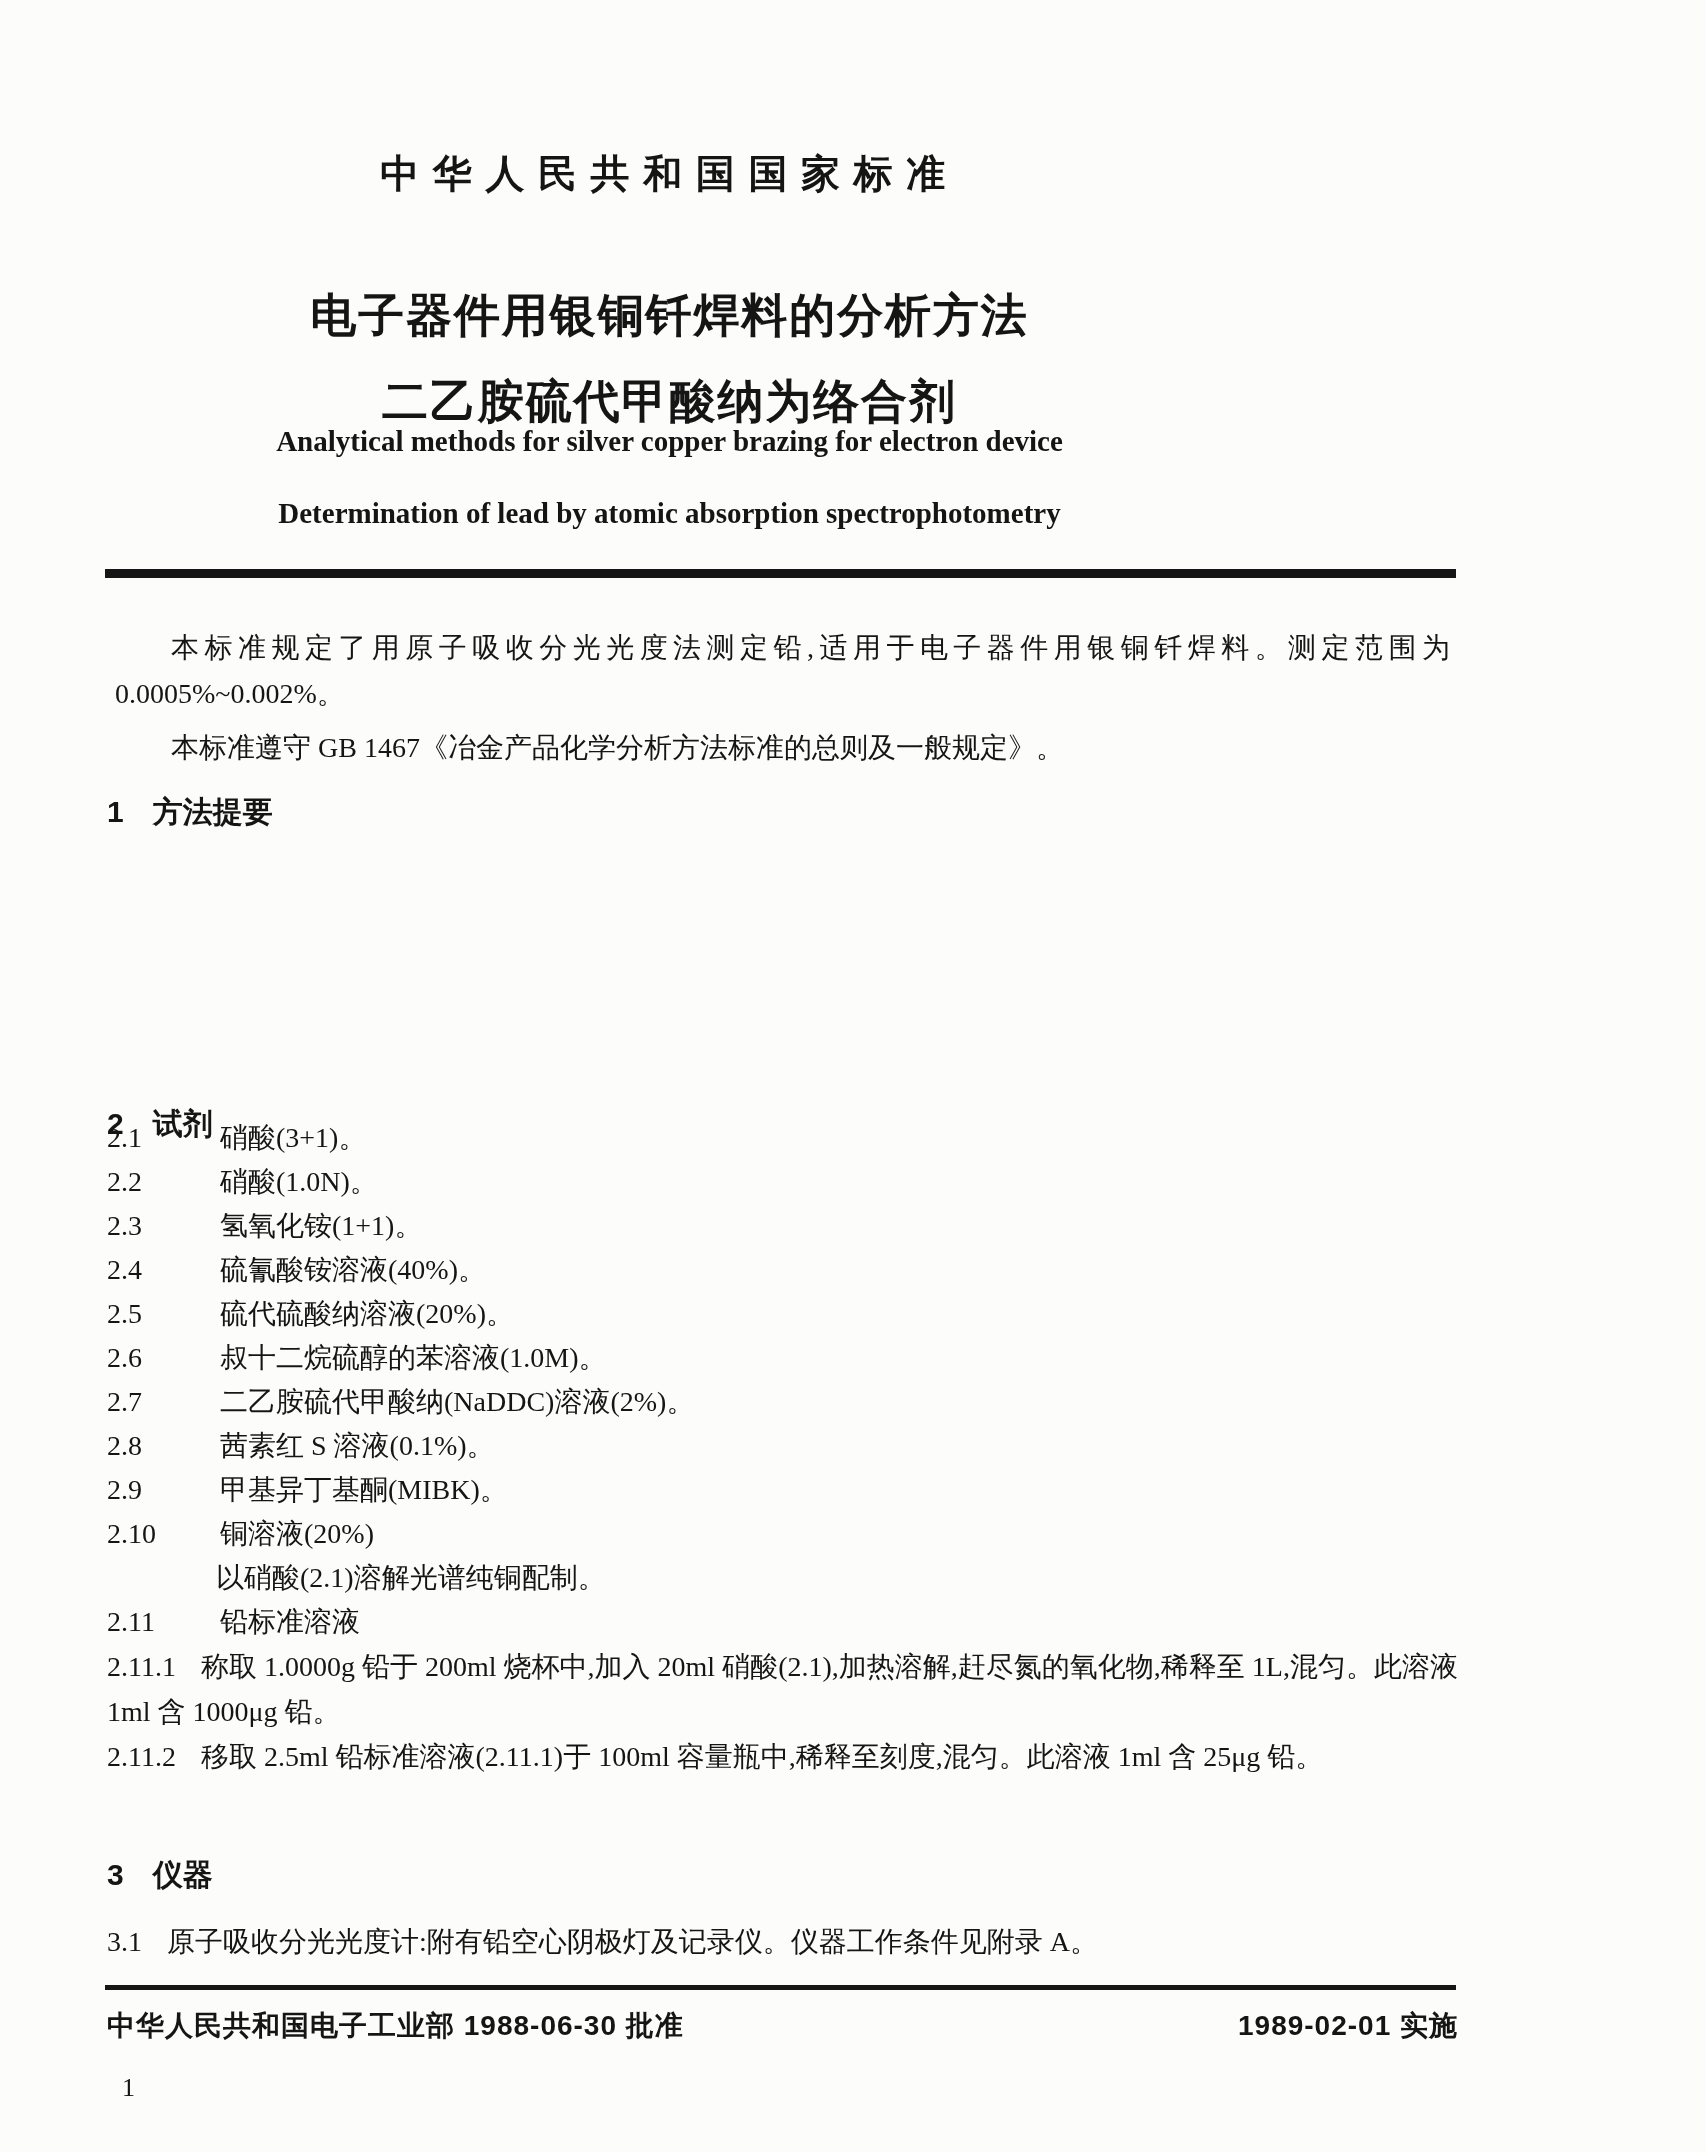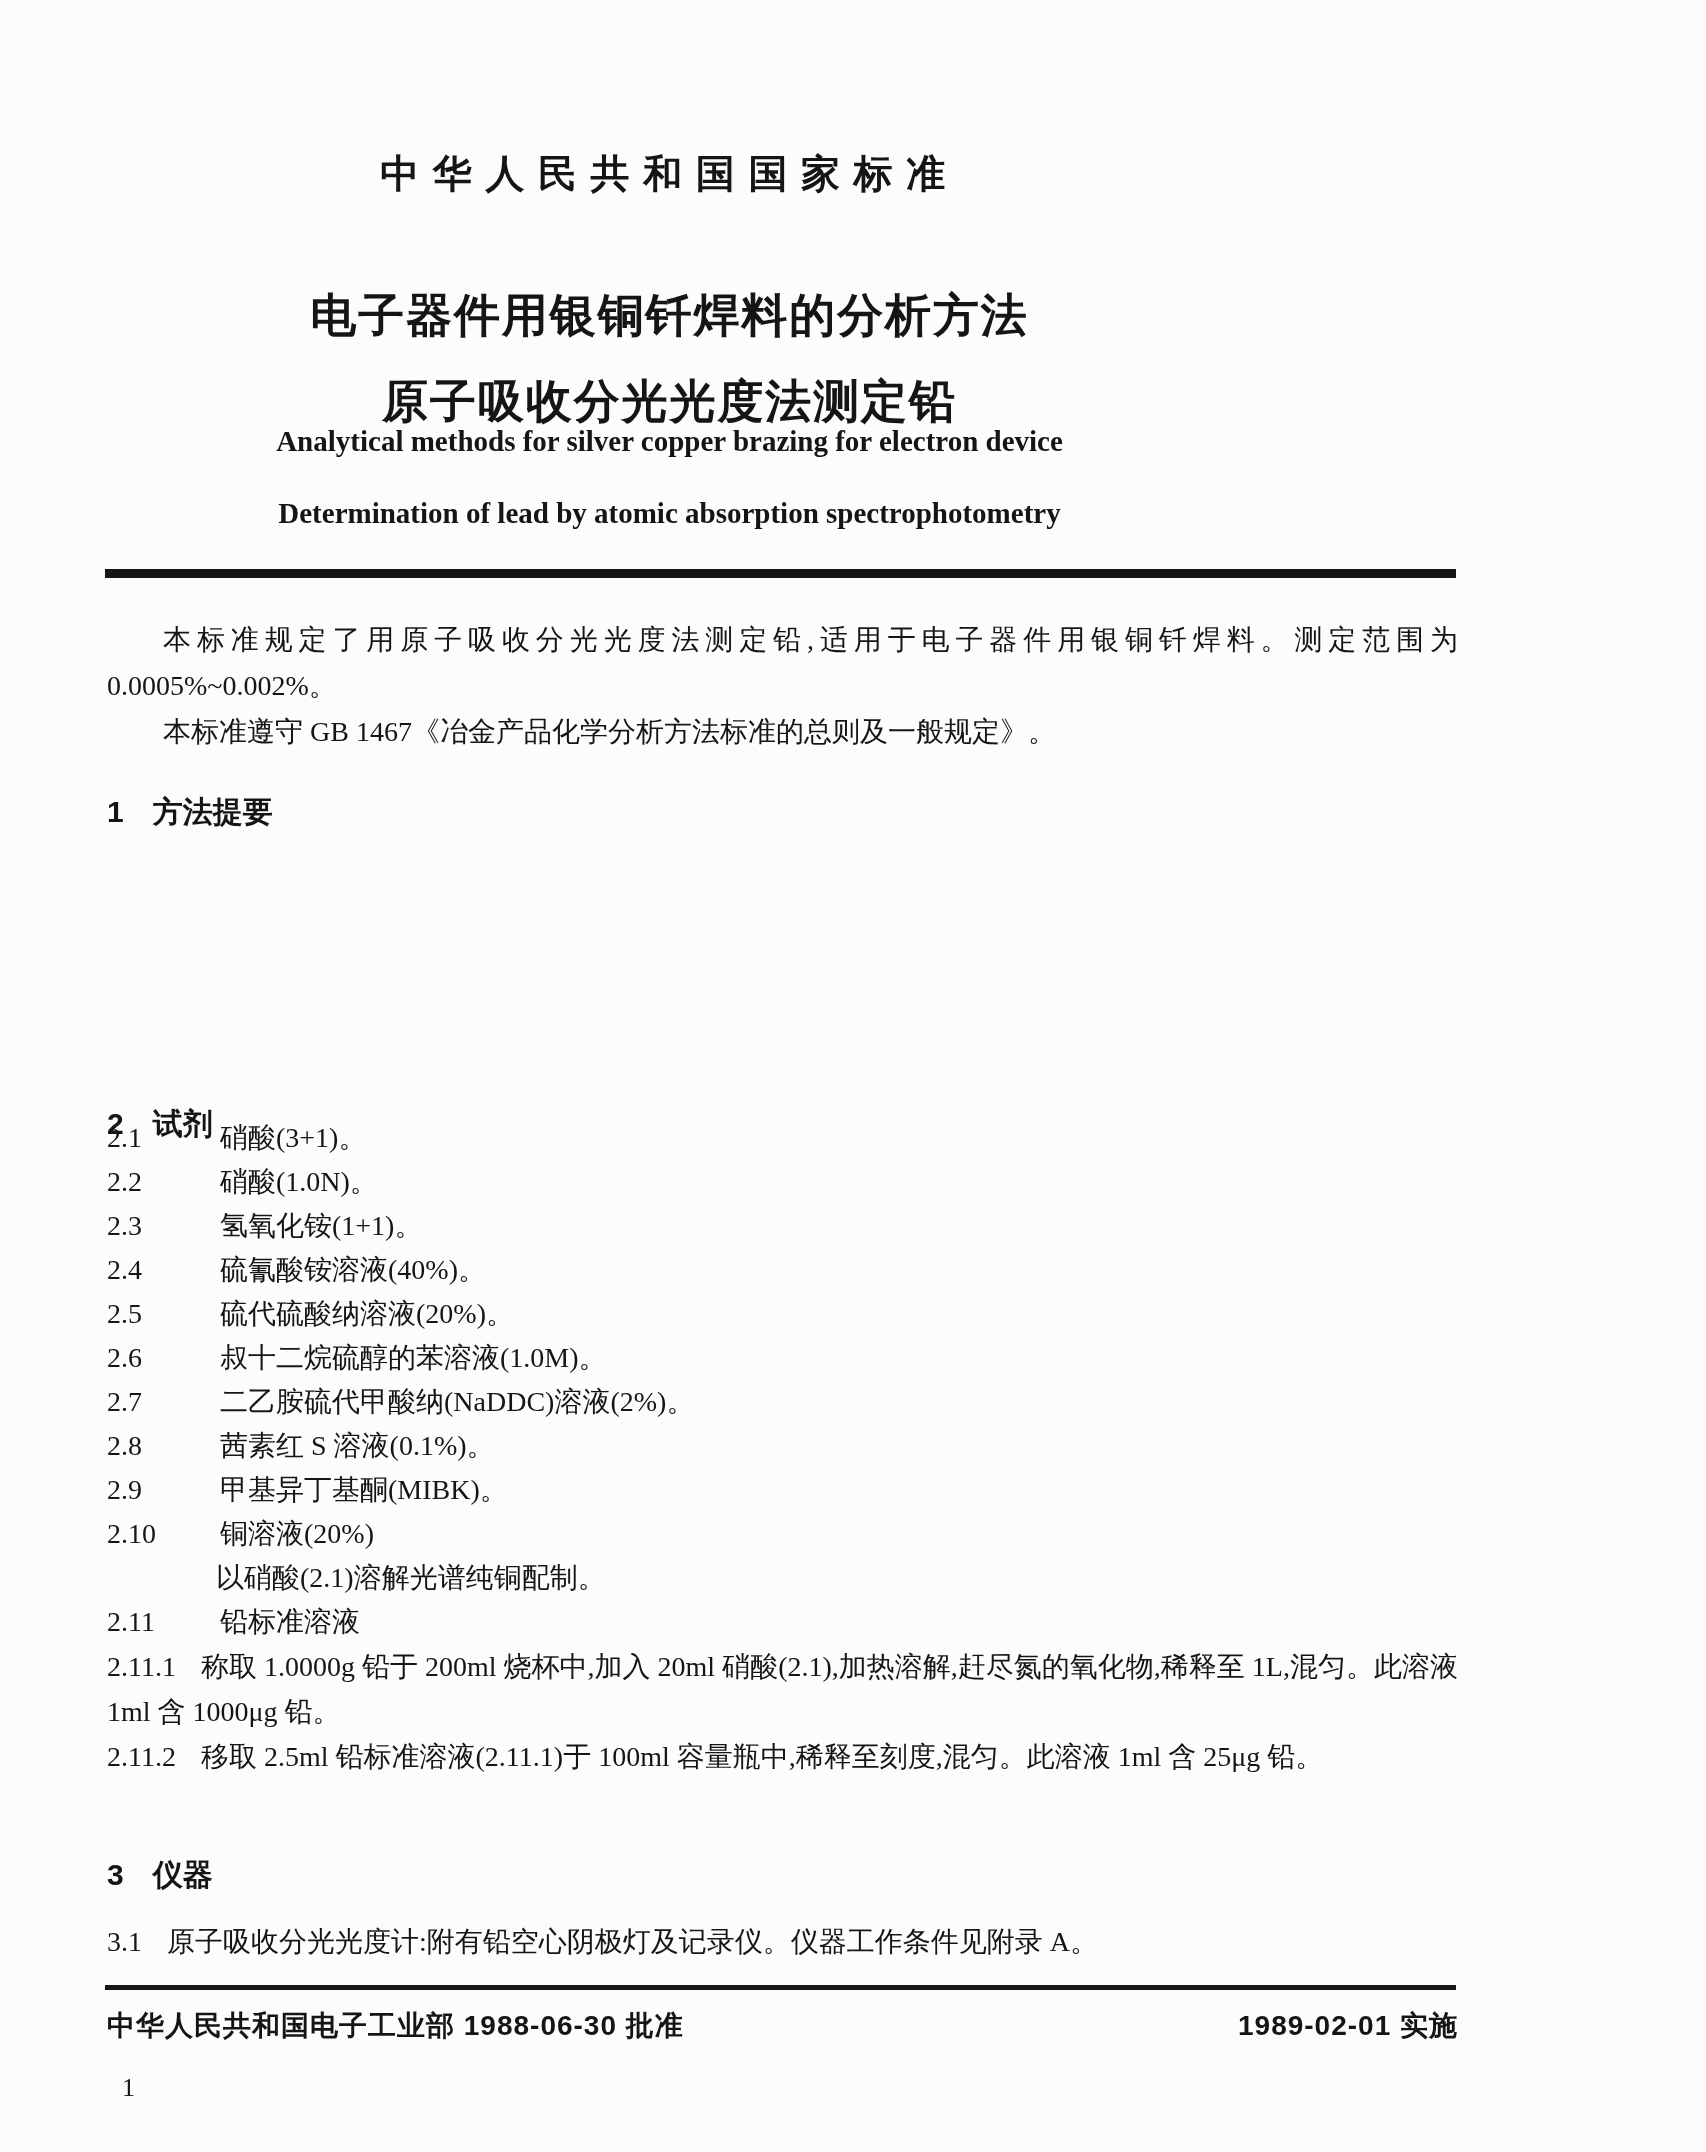--- a/index.html
+++ b/index.html
@@ -24,21 +24,21 @@
   .std-note{font-size:24px;margin-top:13.6px;letter-spacing:1px;}
 
   .title-en{font-size:29px;font-weight:bold;}
   .title-en-1{top:425px;}
   .title-en-2{top:497px;}
 
   .rule-thick{top:569px;left:105px;width:1351px;height:8.7px;background:#161616;}
   .rule-thin{top:1985px;left:105px;width:1351px;height:4.9px;background:#161616;}
 
   .bodytext{font-size:28px;line-height:46px;text-align:justify;}
-  .bodytext p{margin:0;}
+  .bodytext p{margin:8px;}
   .indent{text-indent:2em;}
 
   .intro-block{top:617px;left:107px;width:1351px;}
 
   .sec-h{font-size:30px;font-weight:bold;}
   .sec-h .num{margin-right:29px;}
   .sec1-h{top:792px;left:107px;}
   .sec1-b{top:846px;left:107px;width:1351px;}
   .sec2-h{top:1104px;left:107px;}
   .sec3-h{top:1855px;left:107px;}
@@ -61,21 +61,21 @@
   .page-num{top:2073px;left:122px;font-size:26px;}
 </style>
 </head>
 <body>
 
 <div class="page">
 
   <div class="abs center-col header-line sans">中华人民共和国国家标准</div>
 
   <div class="abs center-col title-cn-1 sans">电子器件用银铜钎焊料的分析方法</div>
-  <div class="abs center-col title-cn-2 sans">原子吸收分光光度法测定铅</div>
+  <div class="abs center-col title-cn-2 sans">二乙胺硫代甲酸纳为络合剂</div>
 
 
   <div class="abs center-col title-en title-en-1">Analytical methods for silver copper brazing for electron device</div>
   <div class="abs center-col title-en title-en-2">Determination of lead by atomic absorption spectrophotometry</div>
 
   <div class="abs rule-thick"></div>
 
   <div class="abs intro-block bodytext">
     <p class="indent">本标准规定了用原子吸收分光光度法测定铅,适用于电子器件用银铜钎焊料。测定范围为 0.0005%~0.002%。</p>
     <p class="indent">本标准遵守 GB 1467《冶金产品化学分析方法标准的总则及一般规定》。</p>

